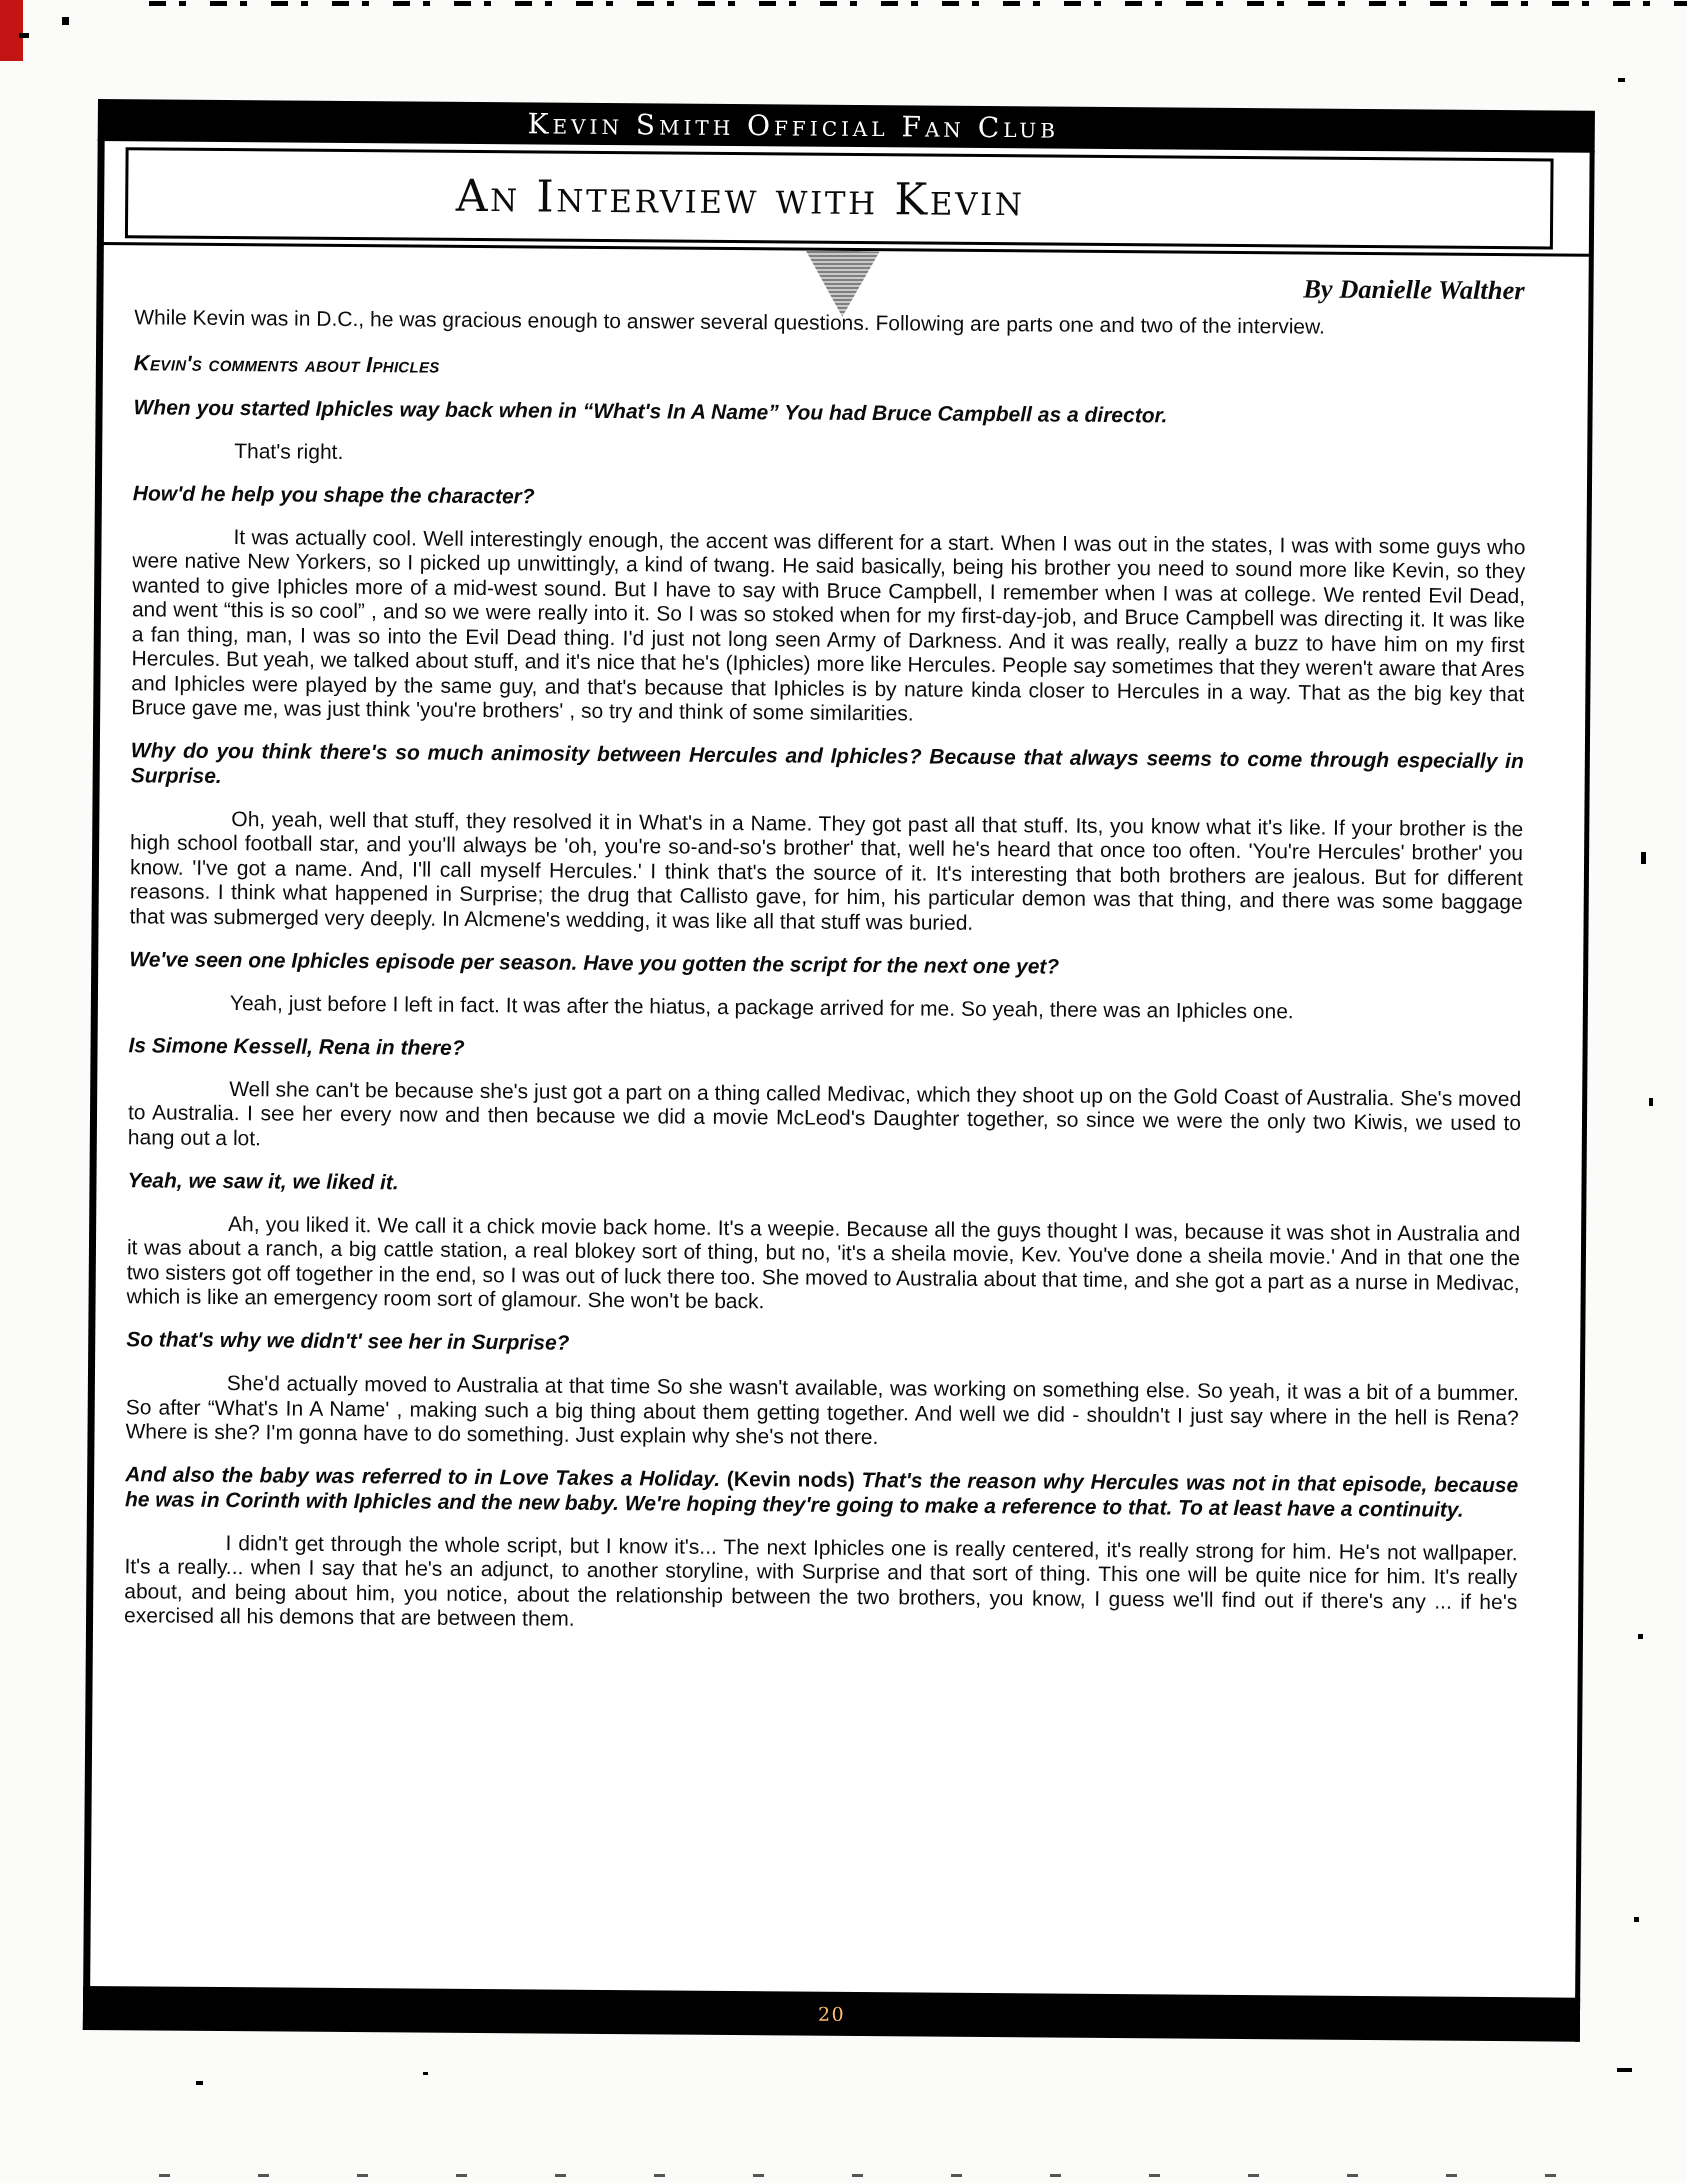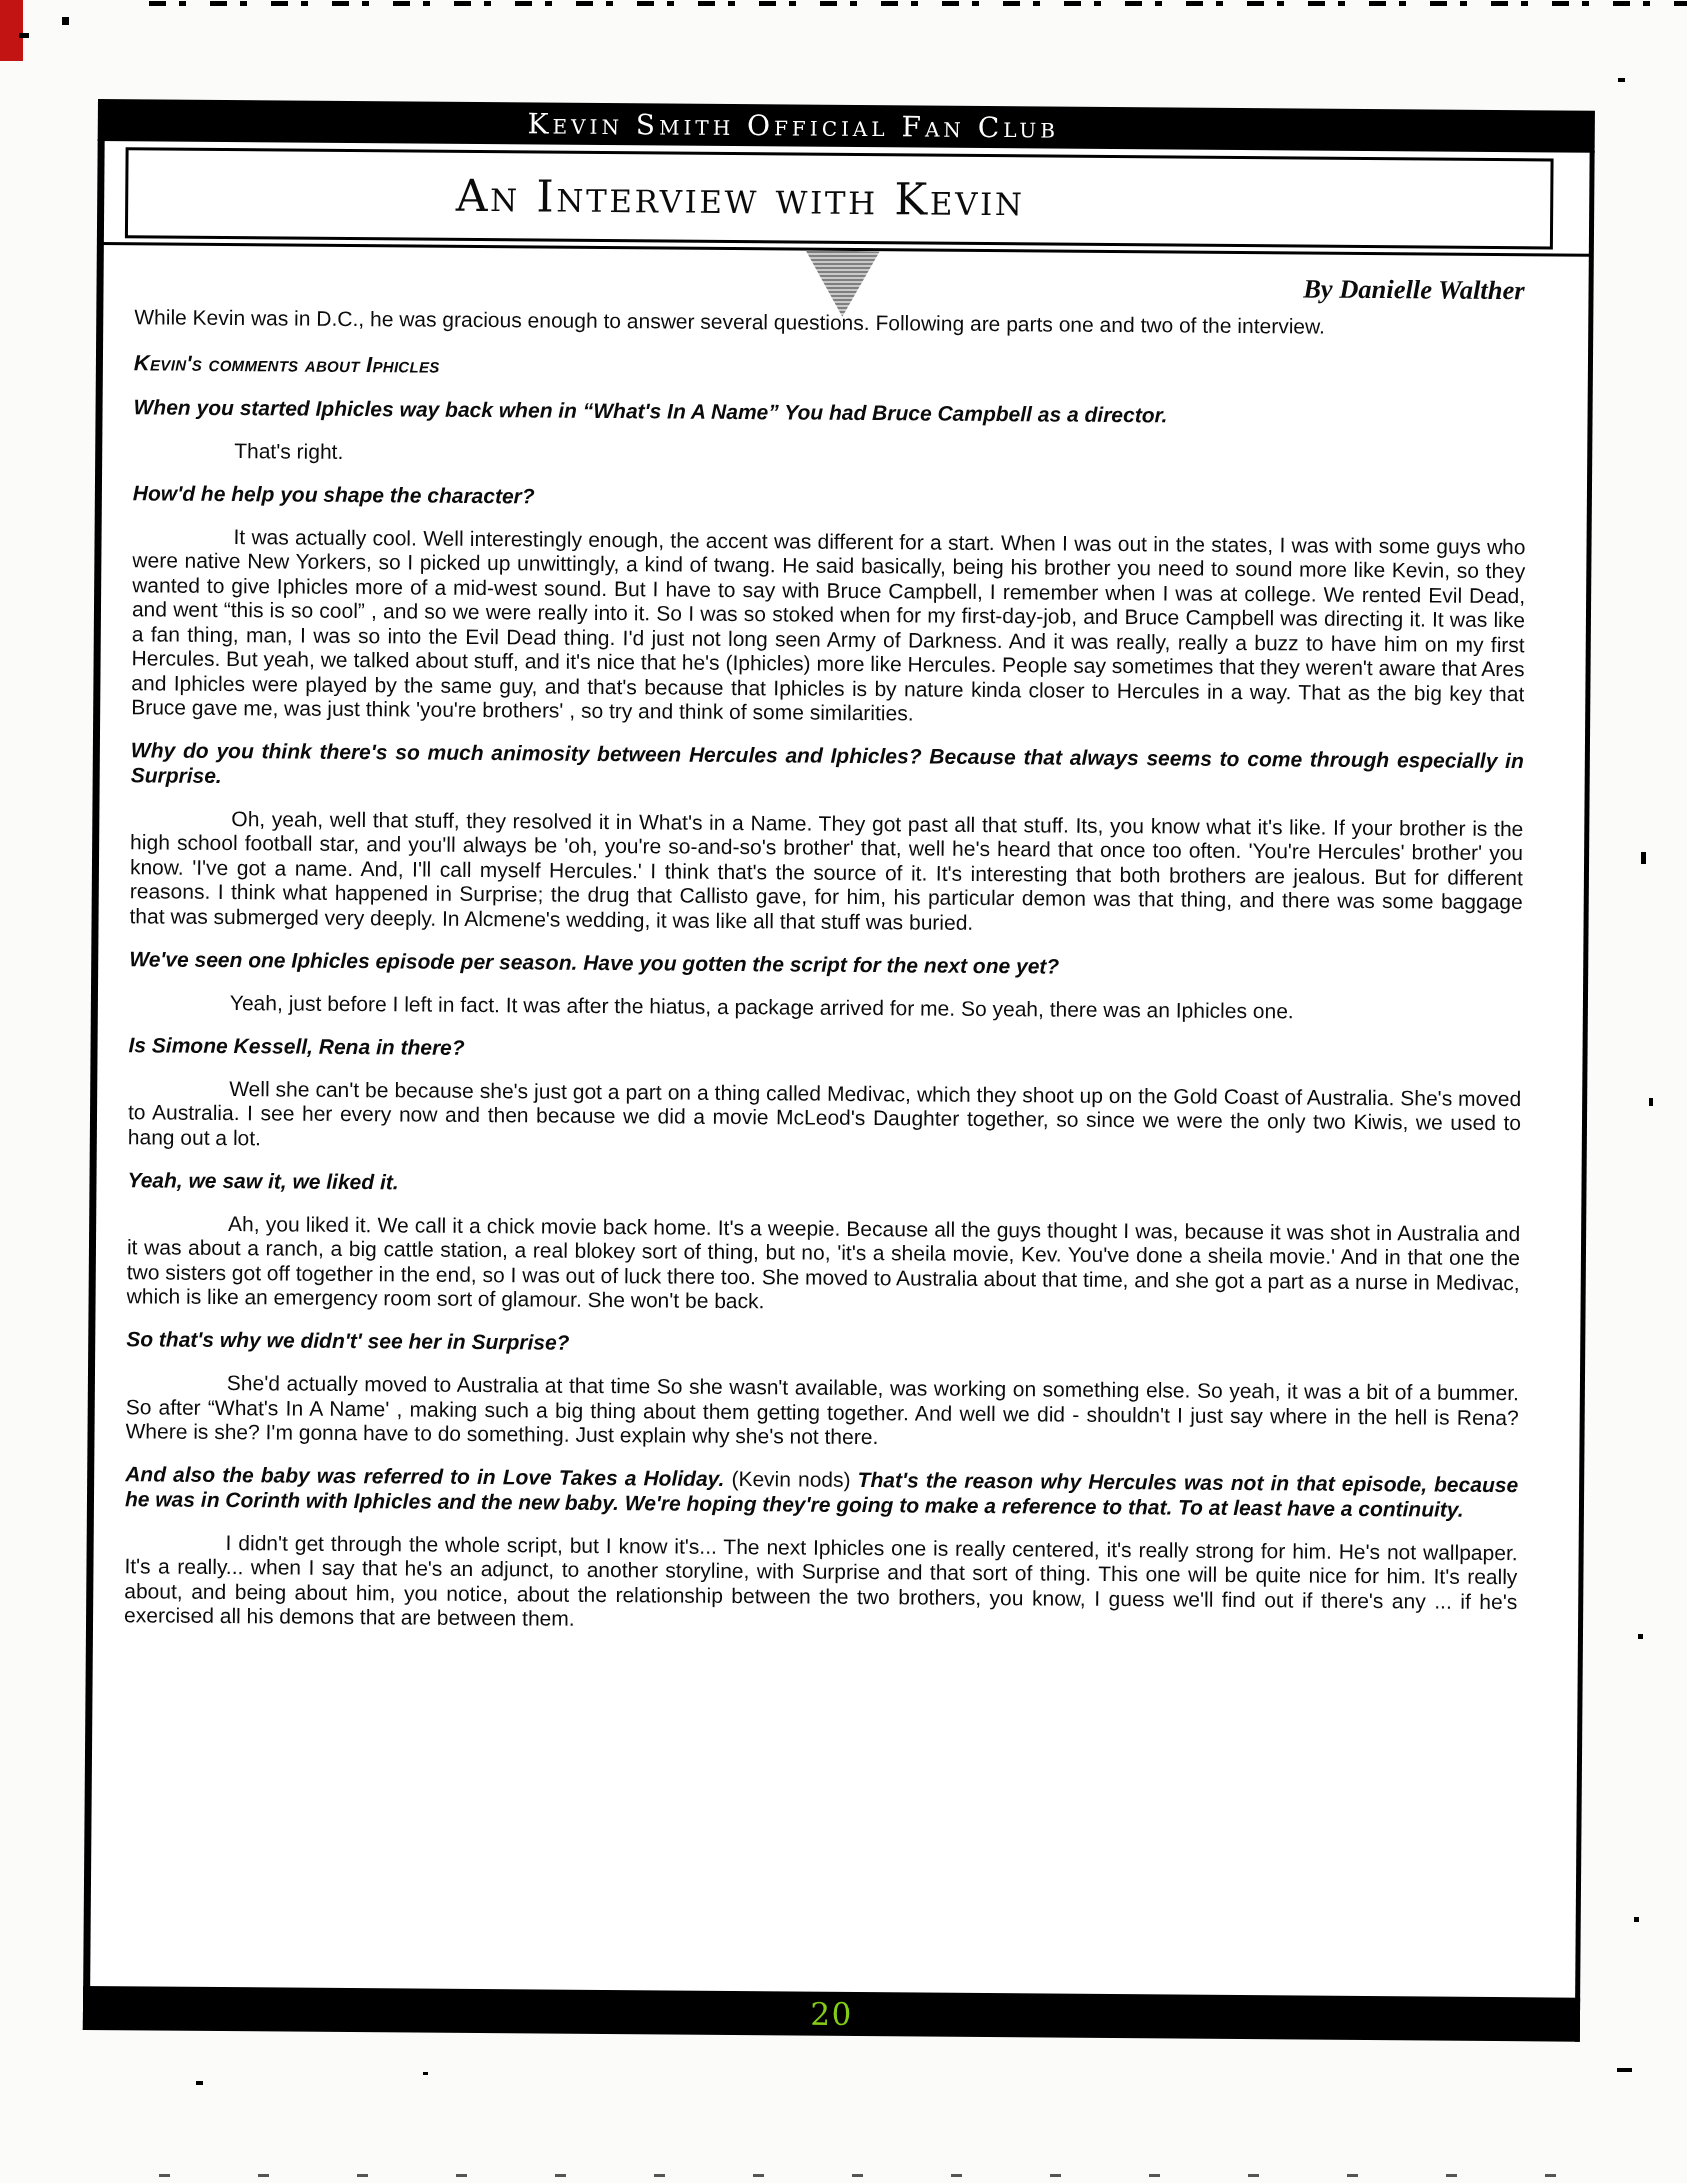--- a/index.html
+++ b/index.html
@@ -69,27 +69,27 @@
     font-size:21px; line-height:24.5px; margin:0;
     text-align:justify; hyphens:auto; -webkit-hyphens:auto;
   }
   .intro { margin-top:0; }
   .section-heading {
     margin-top:20px; font-size:22px; line-height:26.5px;
     font-style:italic; font-weight:bold; font-variant-caps:small-caps; letter-spacing:0.3px;
   }
   .question { margin-top:18.5px; font-weight:bold; font-style:italic; }
   .answer   { margin-top:18.5px; text-indent:101px; }
-  .roman-note { font-weight:normal; font-style:normal; }
+  .roman-note { font-weight:bold; font-style:normal; }
 
   .footer-bar {
     position:absolute; left:0; bottom:0; width:100%; height:44px; background:#000;
     display:flex; align-items:center; justify-content:center;
   }
-  .page-number { color:#84cc16; font-family:"DejaVu Serif", serif; font-size:31px; letter-spacing:1.3px; }
+  .page-number { color:#fdba74; font-family:"DejaVu Serif", serif; font-size:19px; letter-spacing:1.3px; }
 </style>
 </head>
 <body>
 
 <div class="top-dashes"></div>
 <div class="bottom-dashes"></div>
 <div class="red-mark" style="background:#c31414;"></div>
 <div class="speck" style="left:18.5px;top:33px;width:10.6px;height:5.3px;"></div>
 <div class="speck" style="left:62px;top:17px;width:6.6px;height:8px;"></div>
 <div class="speck" style="left:1618px;top:78px;width:6.6px;height:4px;"></div>

